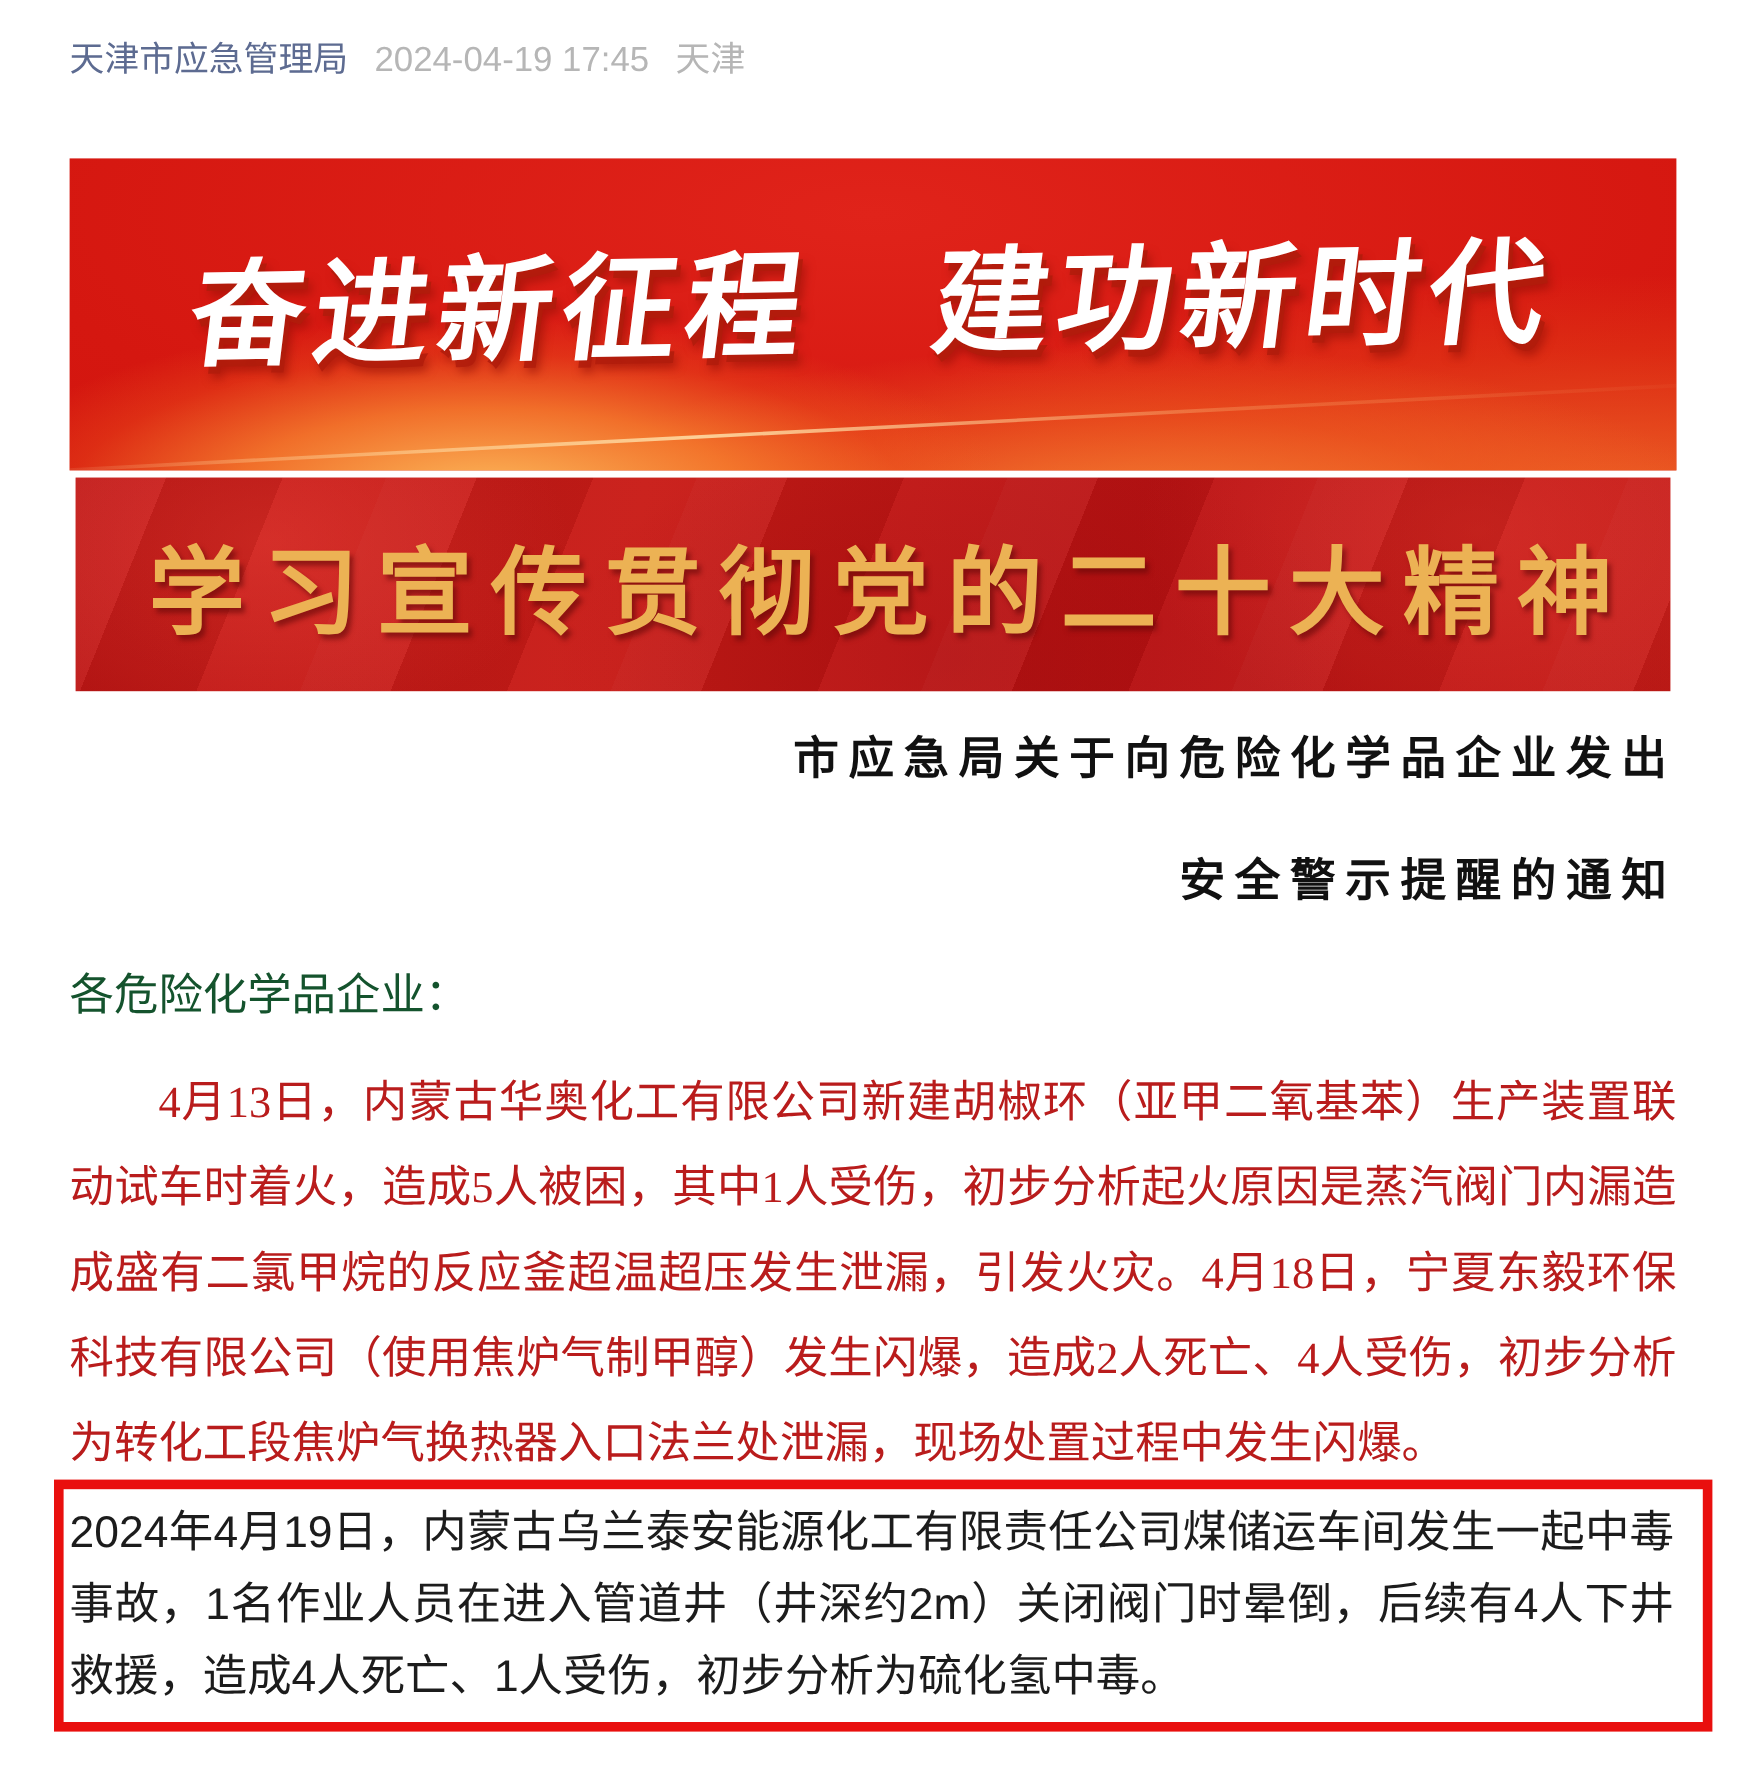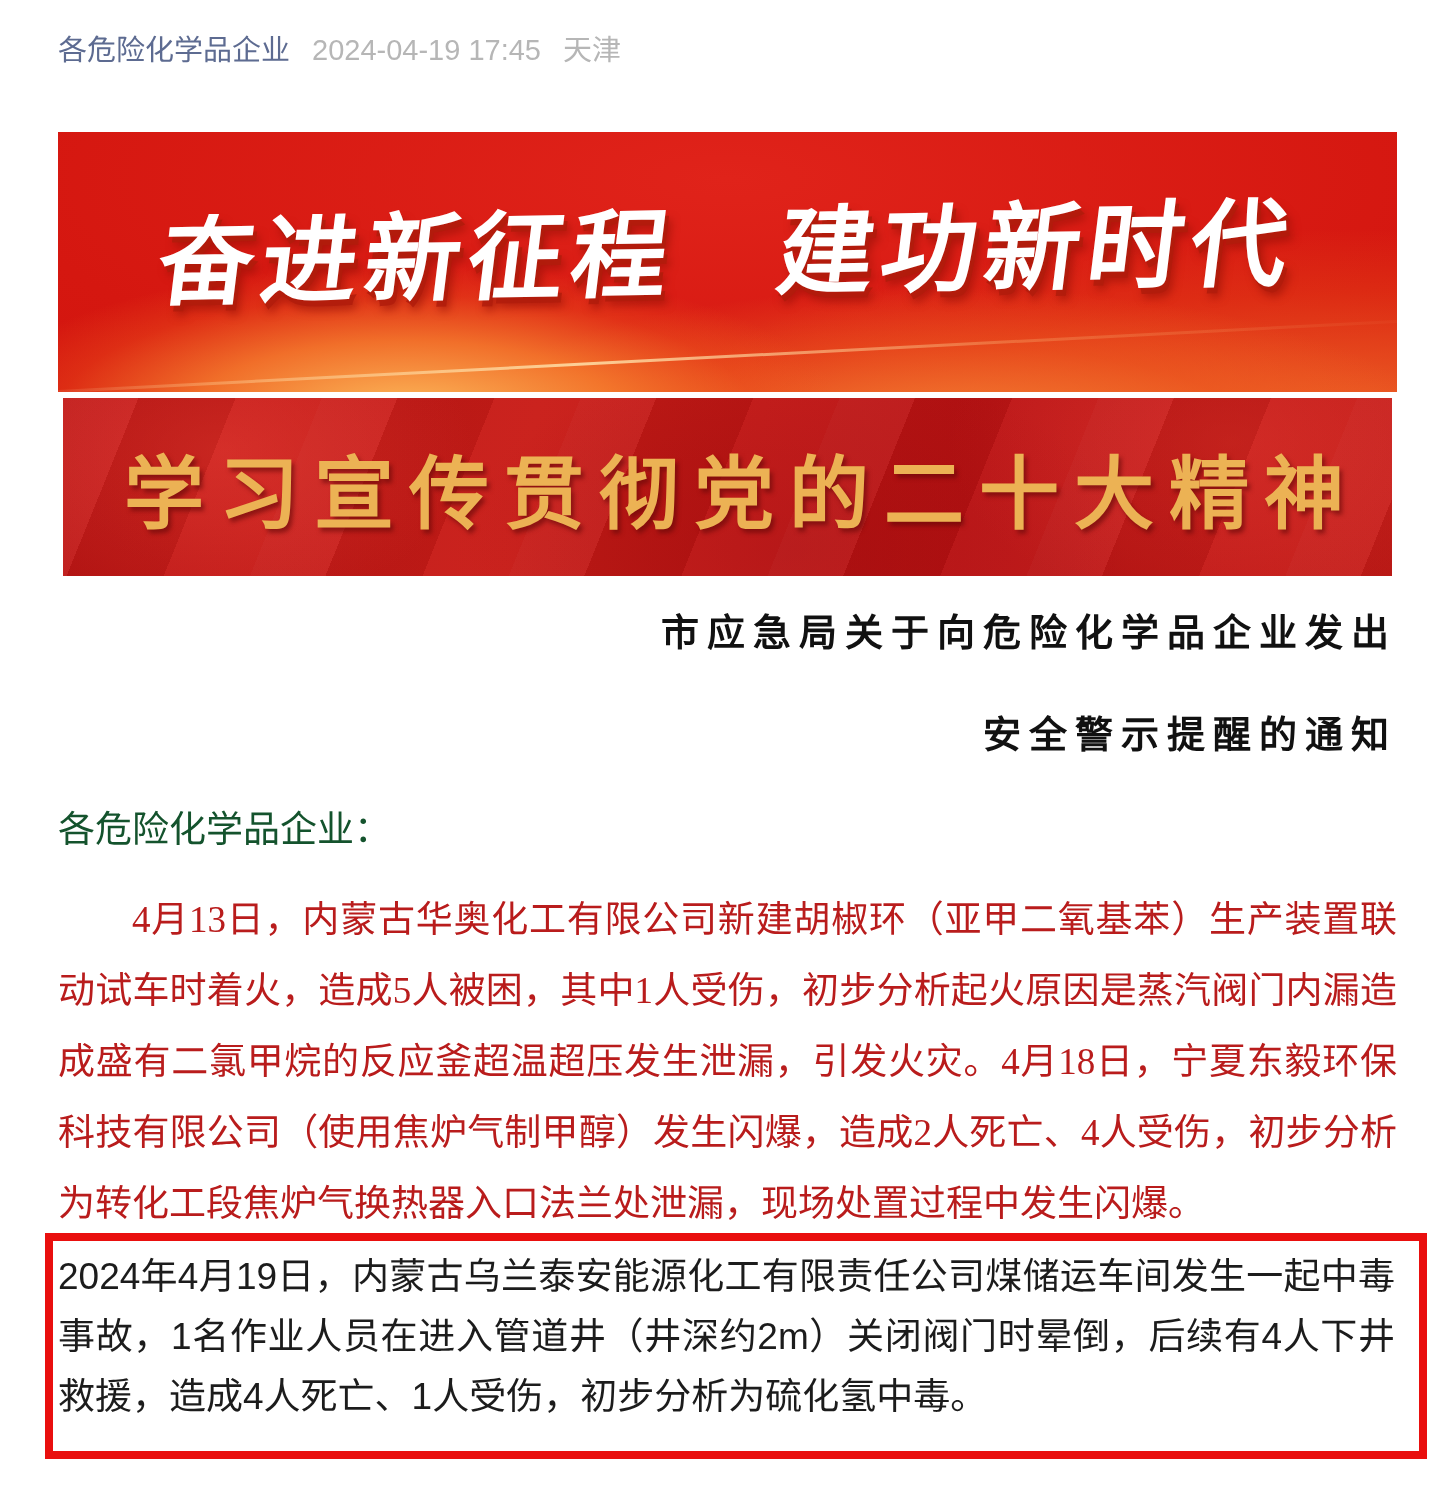--- a/index.html
+++ b/index.html
@@ -130,37 +130,37 @@
     text-align: justify;
     text-indent: 2em;
     color: #b91c1c;
     font-family: Liberation Serif, serif;
   }
 
   
   .highlight-box {
     margin: -6px -30px 12px -13px;
     border: 8px solid #e90f0e;
-    padding: 6px 24px 24px 5px;
+    padding: 6px 24px 8px 5px;
   }
   .highlight-text {
     font-size: 37px;
     line-height: 60px;
     text-align: justify;
     color: #1c1c1c;
   }
 </style>
 </head>
 <body>
 
 <main class="container">
 
 
   <div class="article-meta">
-    <a class="source-link">各危险化学品企业</a>
+    <a class="source-link">天津市应急管理局</a>
     <span class="meta-gray">2024-04-19 17:45</span>
     <span class="meta-gray">天津</span>
   </div>
 
   <figure class="banner">
     <div class="banner-top">
       <span class="banner-top-text">奋进新征程　建功新时代</span>
     </div>
     <div class="banner-bottom">
       <span class="banner-bottom-text">学习宣传贯彻党的二十大精神</span>

